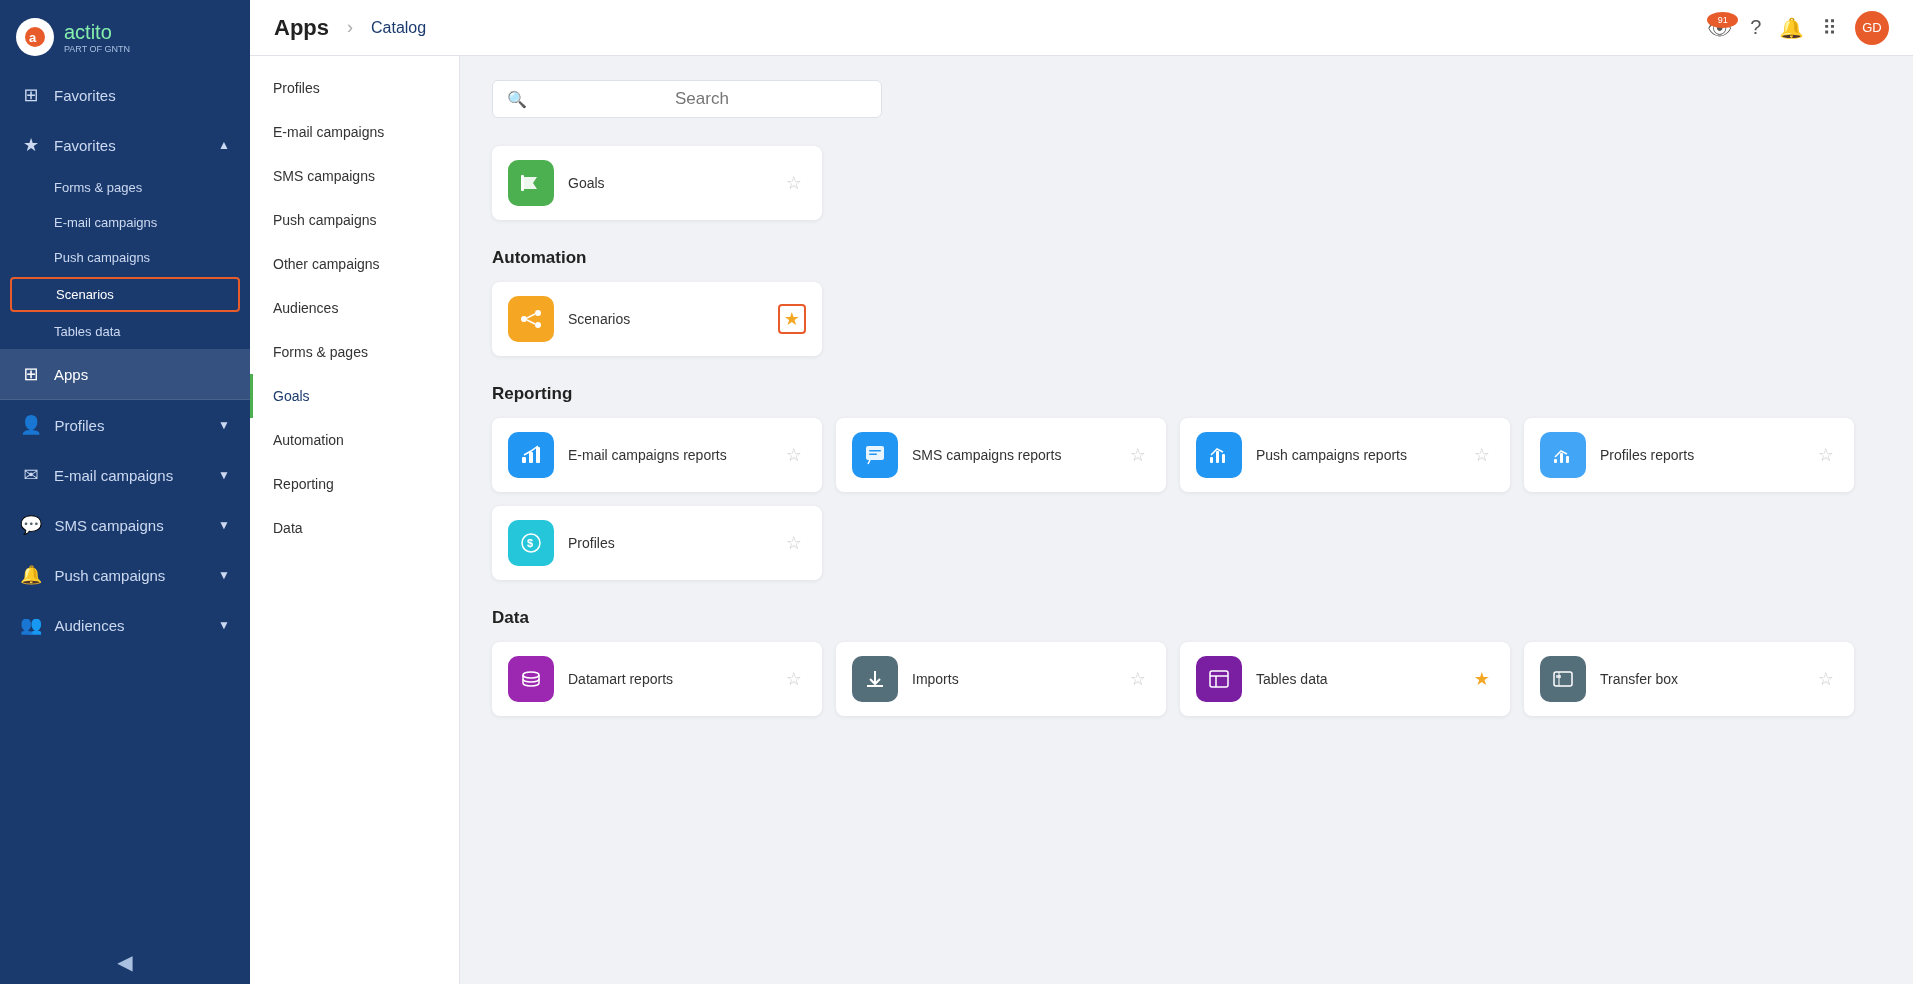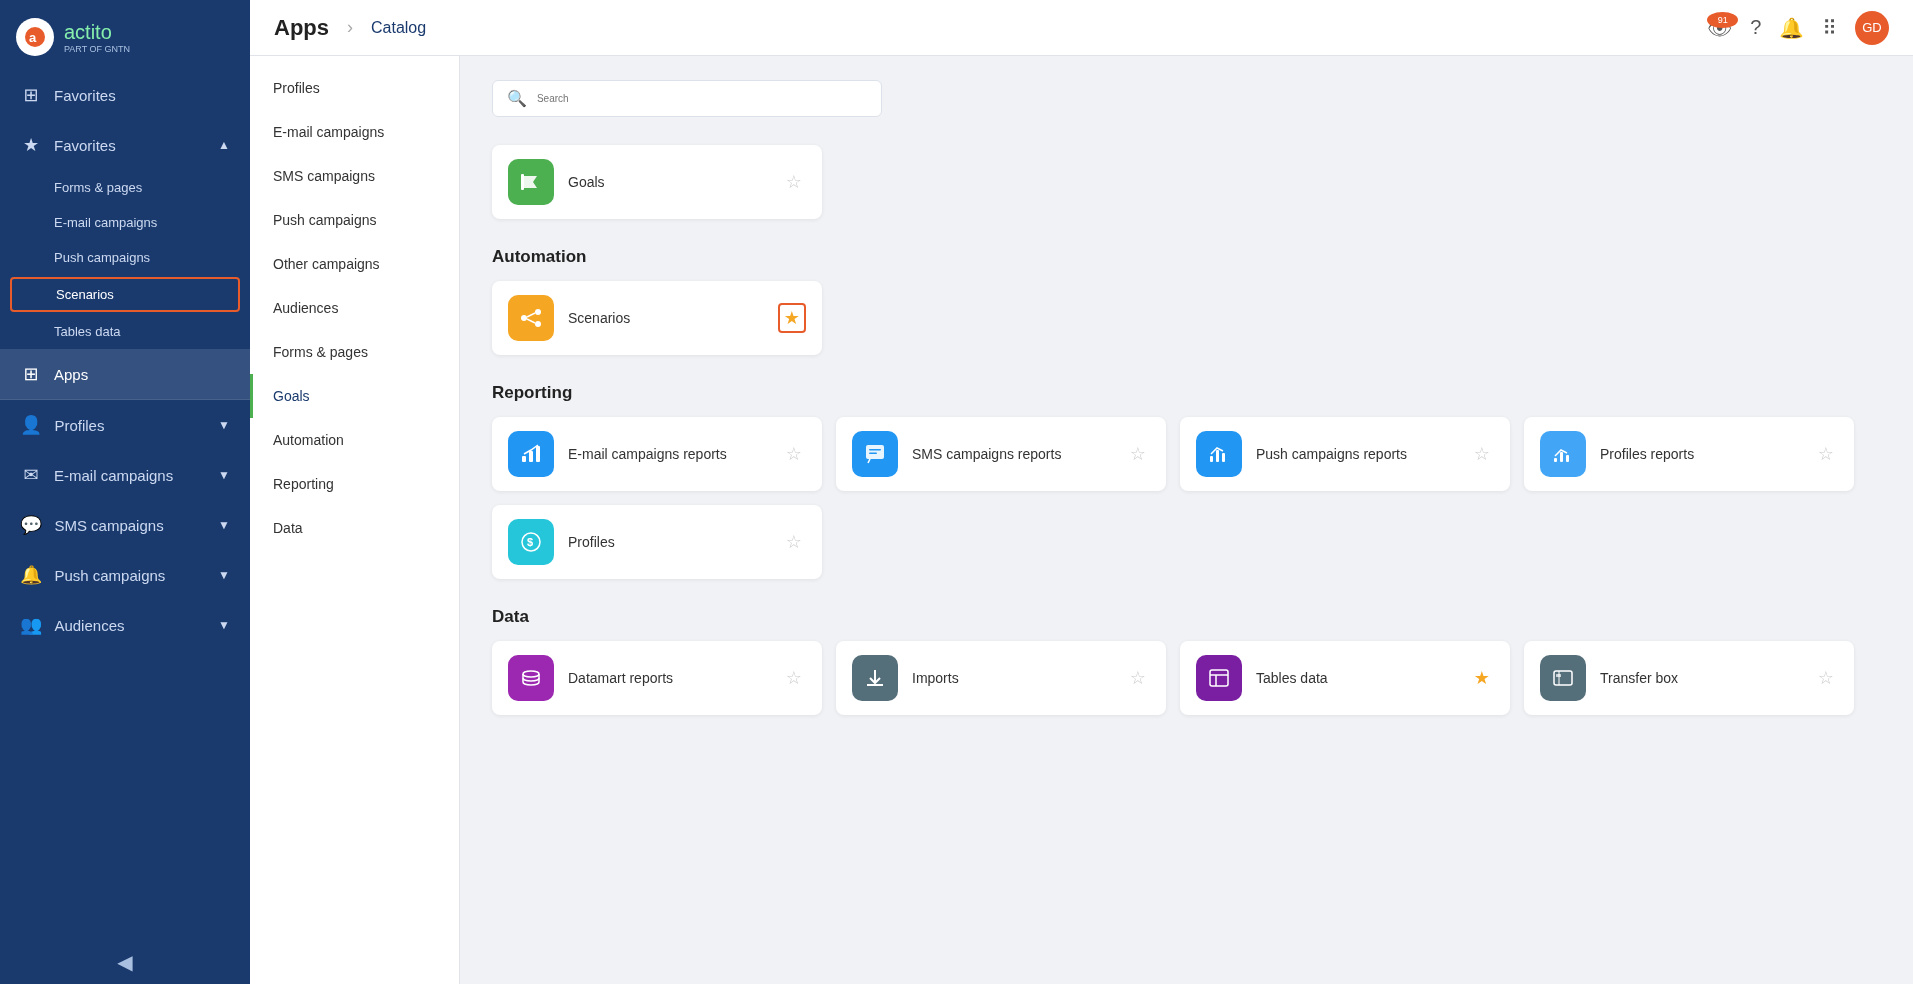--- a/index.html
+++ b/index.html
@@ -149,22 +149,22 @@
       border-radius: 6px;
       display: flex;
       align-items: center;
       padding: 8px 14px;
       gap: 10px;
       width: 390px;
       margin-bottom: 28px;
     }
     .search-bar input {
       border: none; outline: none;
-      font-size: 10px; color: #333;
-      background: transparent; width: 100%;
+      font-size: 17px; color: #333;
+      background: transparent; width: 100%; text-align: center;
     }
     .search-icon-inline { color: #aaa; font-size: 16px; }
 
     
     .section-title {
       font-size: 17px;
       font-weight: 600;
       color: #222;
       margin-bottom: 14px;
     }

